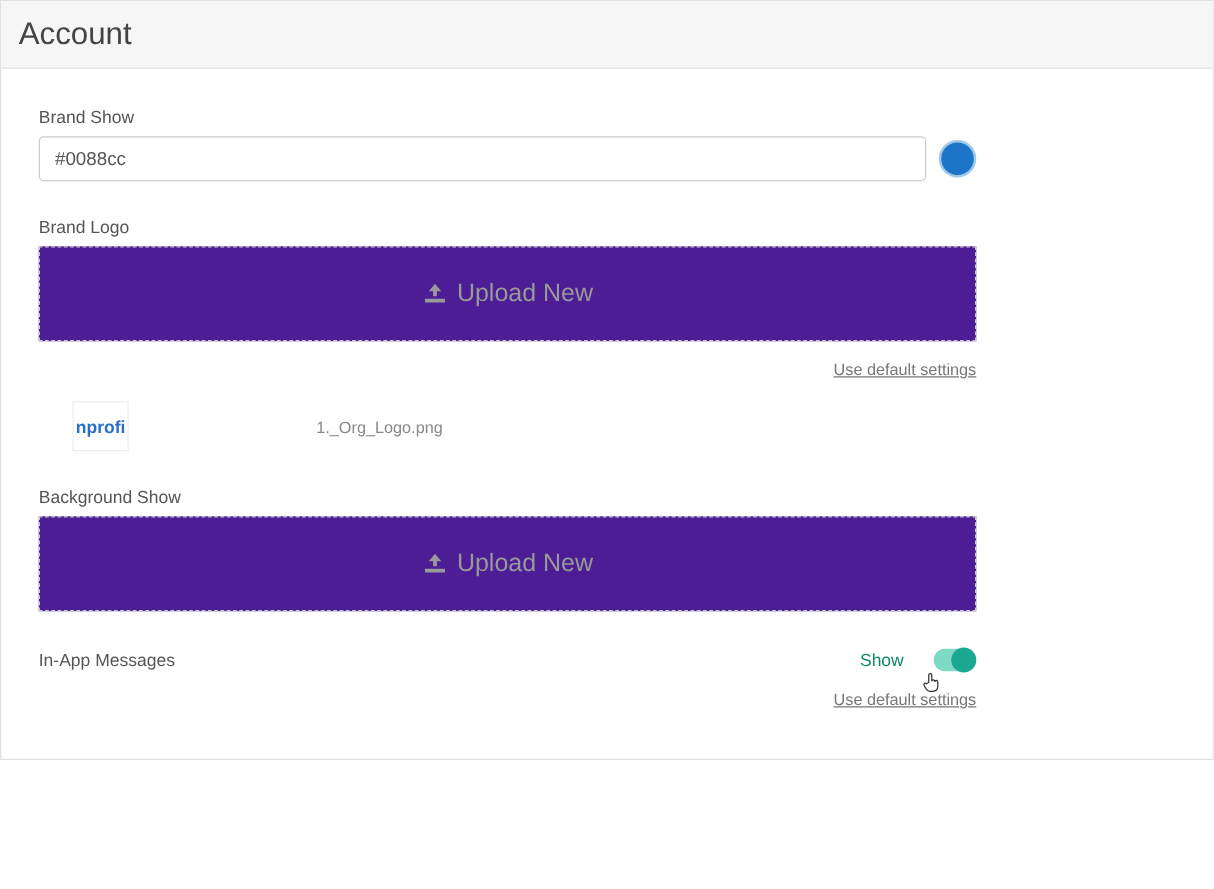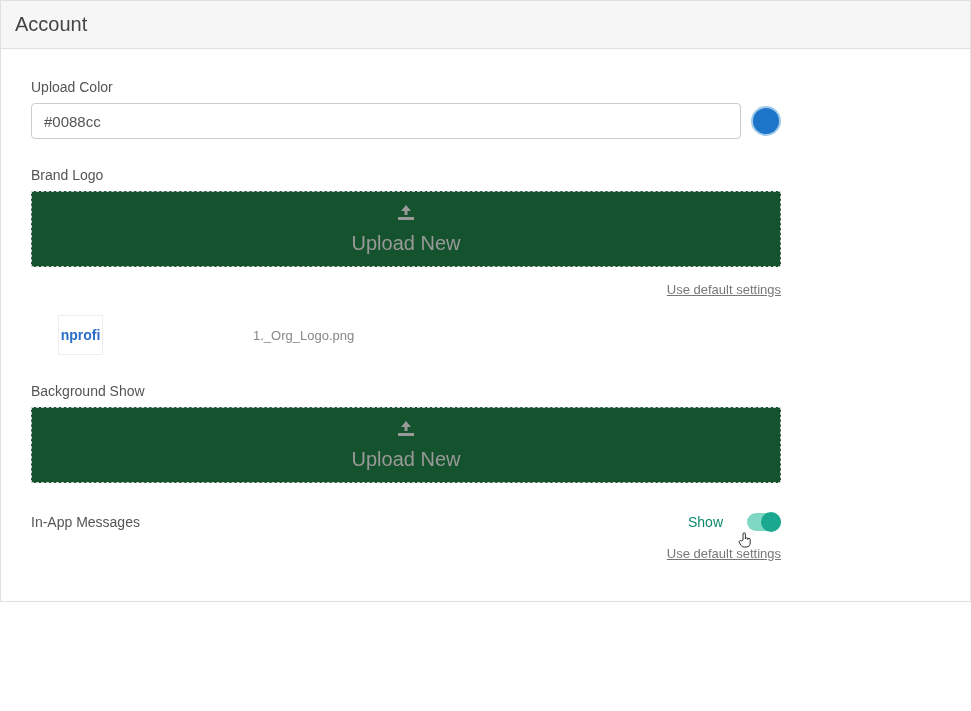--- a/index.html
+++ b/index.html
@@ -13,21 +13,21 @@
     width: 971px;
     border: 1px solid #e0e0e0;
     background: #fff;
   }
   .panel-header {
     background: #f6f6f6;
     border-bottom: 1px solid #e0e0e0;
     padding: 12px 14px;
   }
   .panel-header h1 {
-    font-size: 20px;
+    font-size: 25px;
     font-weight: 400;
     color: #444;
   }
   .panel-body {
     padding: 30px 30px 40px 30px;
   }
   .field {
     margin-bottom: 28px;
   }
   .field-label {
@@ -57,27 +57,26 @@
     height: 30px;
     border-radius: 50%;
     border: 2px solid #9ec9e8;
     background: #1d75c9;
     cursor: pointer;
   }
   .upload-zone {
     width: 750px;
     height: 76px;
     border: 1px dashed #ccc;
-    background: #14532d;
+    background: #4c1d95;
     display: flex;
     align-items: center;
     justify-content: center;
     gap: 8px;
     cursor: pointer;
-    flex-direction: column;
   }
   .upload-zone .icon { color: #999; }
   .upload-zone .label {
     font-size: 20px;
     color: #999;
     font-weight: 400;
   }
   .link-row {
     width: 750px;
     text-align: right;
@@ -160,21 +159,21 @@
 <body>
 
 <div class="panel">
   <div class="panel-header">
     <h1>Account</h1>
   </div>
 
   <div class="panel-body">
 
     <div class="field">
-      <label class="field-label">Upload Color</label>
+      <label class="field-label">Brand Show</label>
       <div class="color-row">
         <input type="text" class="text-input" value="#0088cc" style="">
         <div class="color-swatch"></div>
       </div>
     </div>
 
     <div class="field">
       <label class="field-label">Brand Logo</label>
       <div class="upload-zone">
         <span class="icon">

